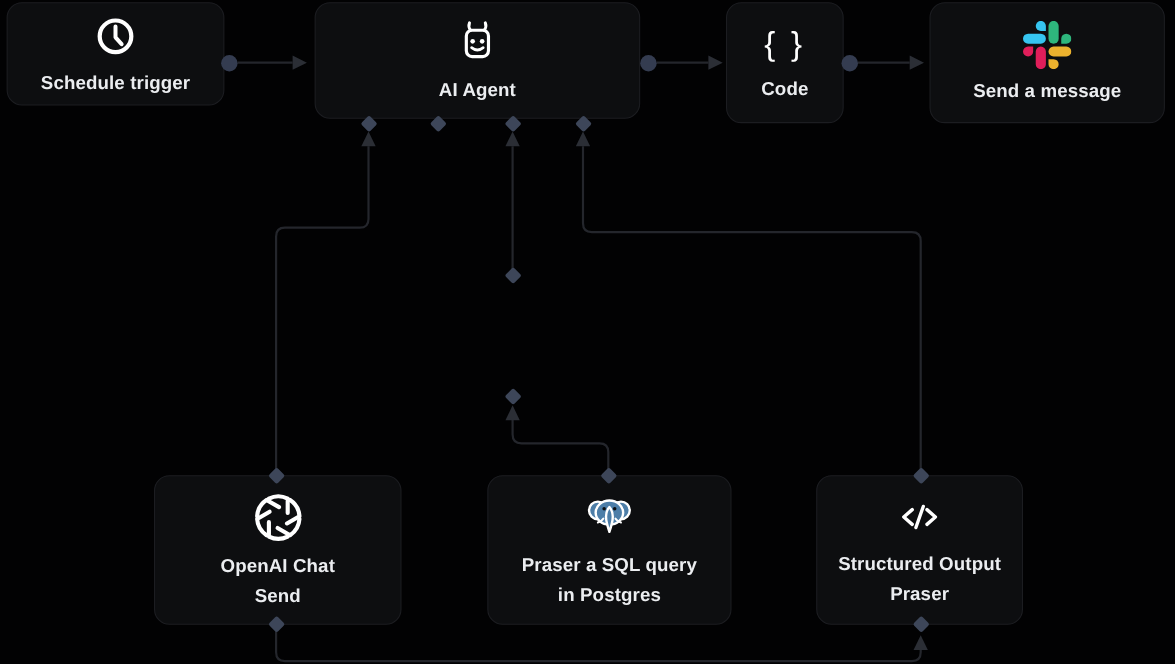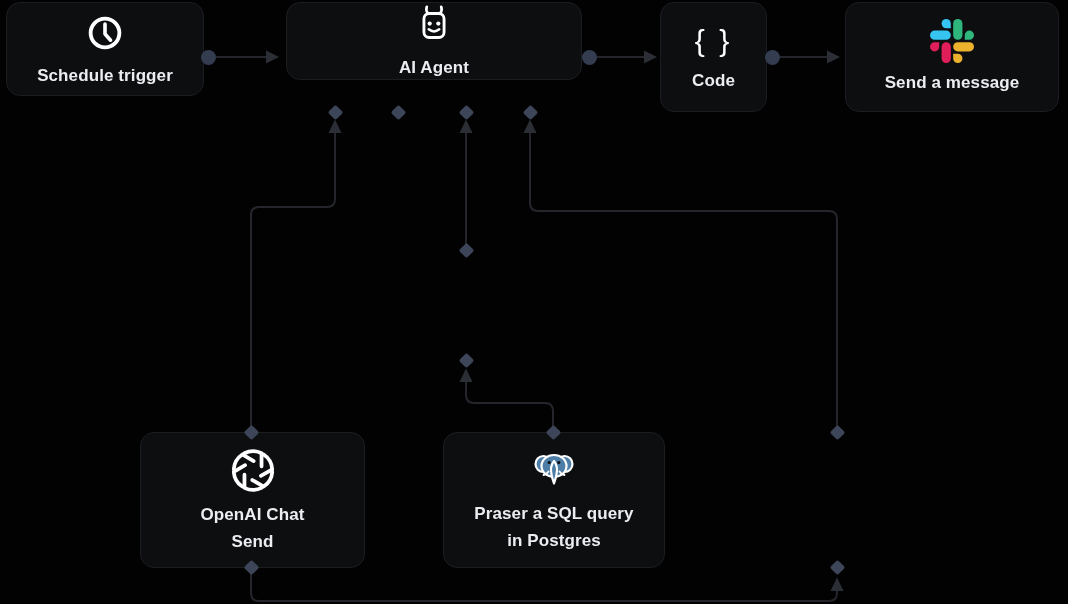--- a/index.html
+++ b/index.html
@@ -24,21 +24,21 @@
   .icon{display:flex;align-items:center;justify-content:center;}
   .braces{
     color:#ffffff;font-size:30px;font-weight:500;letter-spacing:3px;
     font-family:"Liberation Sans","DejaVu Sans",sans-serif;line-height:40px;
   }
   .port-circle{position:absolute;z-index:3;width:15px;height:15px;border-radius:50%;background:#343c50;}
   .port-diamond{position:absolute;z-index:3;width:11px;height:11px;background:#3d4659;border-radius:2px;transform:rotate(45deg);}
 
   
   #n-schedule{left:6px;top:2px;width:198px;height:94px;}
-  #n-agent{left:286px;top:2px;width:296px;height:78px;}
+  #n-agent{left:286px;top:2px;width:296px;height:106px;}
   #n-code{left:660px;top:2px;width:107px;height:110px;}
   #n-slack{left:845px;top:2px;width:214px;height:110px;}
   #n-sync{left:372px;top:250px;width:189px;height:109px;}
   #n-openai{left:140px;top:432px;width:225px;height:136px;}
   #n-postgres{left:443px;top:432px;width:222px;height:136px;}
   #n-parser{left:742px;top:432px;width:188px;height:136px;}
   #n-openai .label{width:130px;}
   #n-postgres .label{width:160px;}
   #n-parser .label{width:150px;}
 </style>
@@ -163,20 +163,30 @@
         <path d="M 24 15 C 20.5 19 20.5 25 21.8 30 C 22.6 33.5 23.3 35.5 24 37.5 C 24.7 35.5 25.4 33.5 26.2 30 C 27.5 25 27.5 19 24 15 Z" fill="#4d7ea8" stroke="#fff" stroke-width="2.2" stroke-linejoin="round"></path>
         <circle cx="19.2" cy="16.5" r="1.6" fill="#0d0e10"></circle>
         <circle cx="28.8" cy="16.5" r="1.6" fill="#0d0e10"></circle>
         <path d="M 18.5 25.5 Q 16.5 28.5 13.5 29" fill="none" stroke="#fff" stroke-width="1.8" stroke-linecap="round"></path>
         <path d="M 29.5 25.5 Q 31.5 28.5 34.5 29" fill="none" stroke="#fff" stroke-width="1.8" stroke-linecap="round"></path>
       </svg>
     </div>
     <div class="label">Praser a SQL query in Postgres</div>
   </div>
 
+  <div class="node" id="n-parser">
+    <div class="icon">
+      <svg width="46" height="46" viewBox="0 0 48 48">
+        <path d="M 17 17 L 9 24 L 17 31" fill="none" stroke="#fff" stroke-width="3.2" stroke-linecap="round" stroke-linejoin="round"></path>
+        <path d="M 31 17 L 39 24 L 31 31" fill="none" stroke="#fff" stroke-width="3.2" stroke-linecap="round" stroke-linejoin="round"></path>
+        <path d="M 27.5 14 L 20.5 34" fill="none" stroke="#fff" stroke-width="3.2" stroke-linecap="round"></path>
+      </svg>
+    </div>
+    <div class="label">Structured Output Praser</div>
+  </div>
 
   <div class="port-circle" style="left:200.5px;top:49.5px;"></div>
   <div class="port-circle" style="left:581.5px;top:49.5px;"></div>
   <div class="port-circle" style="left:764.5px;top:49.5px;"></div>
 
   <div class="port-diamond" style="left:329.5px;top:106.5px;"></div>
   <div class="port-diamond" style="left:392.5px;top:106.5px;"></div>
   <div class="port-diamond" style="left:460.5px;top:106.5px;"></div>
   <div class="port-diamond" style="left:524.5px;top:106.5px;"></div>
   <div class="port-diamond" style="left:460.5px;top:244.5px;"></div>

